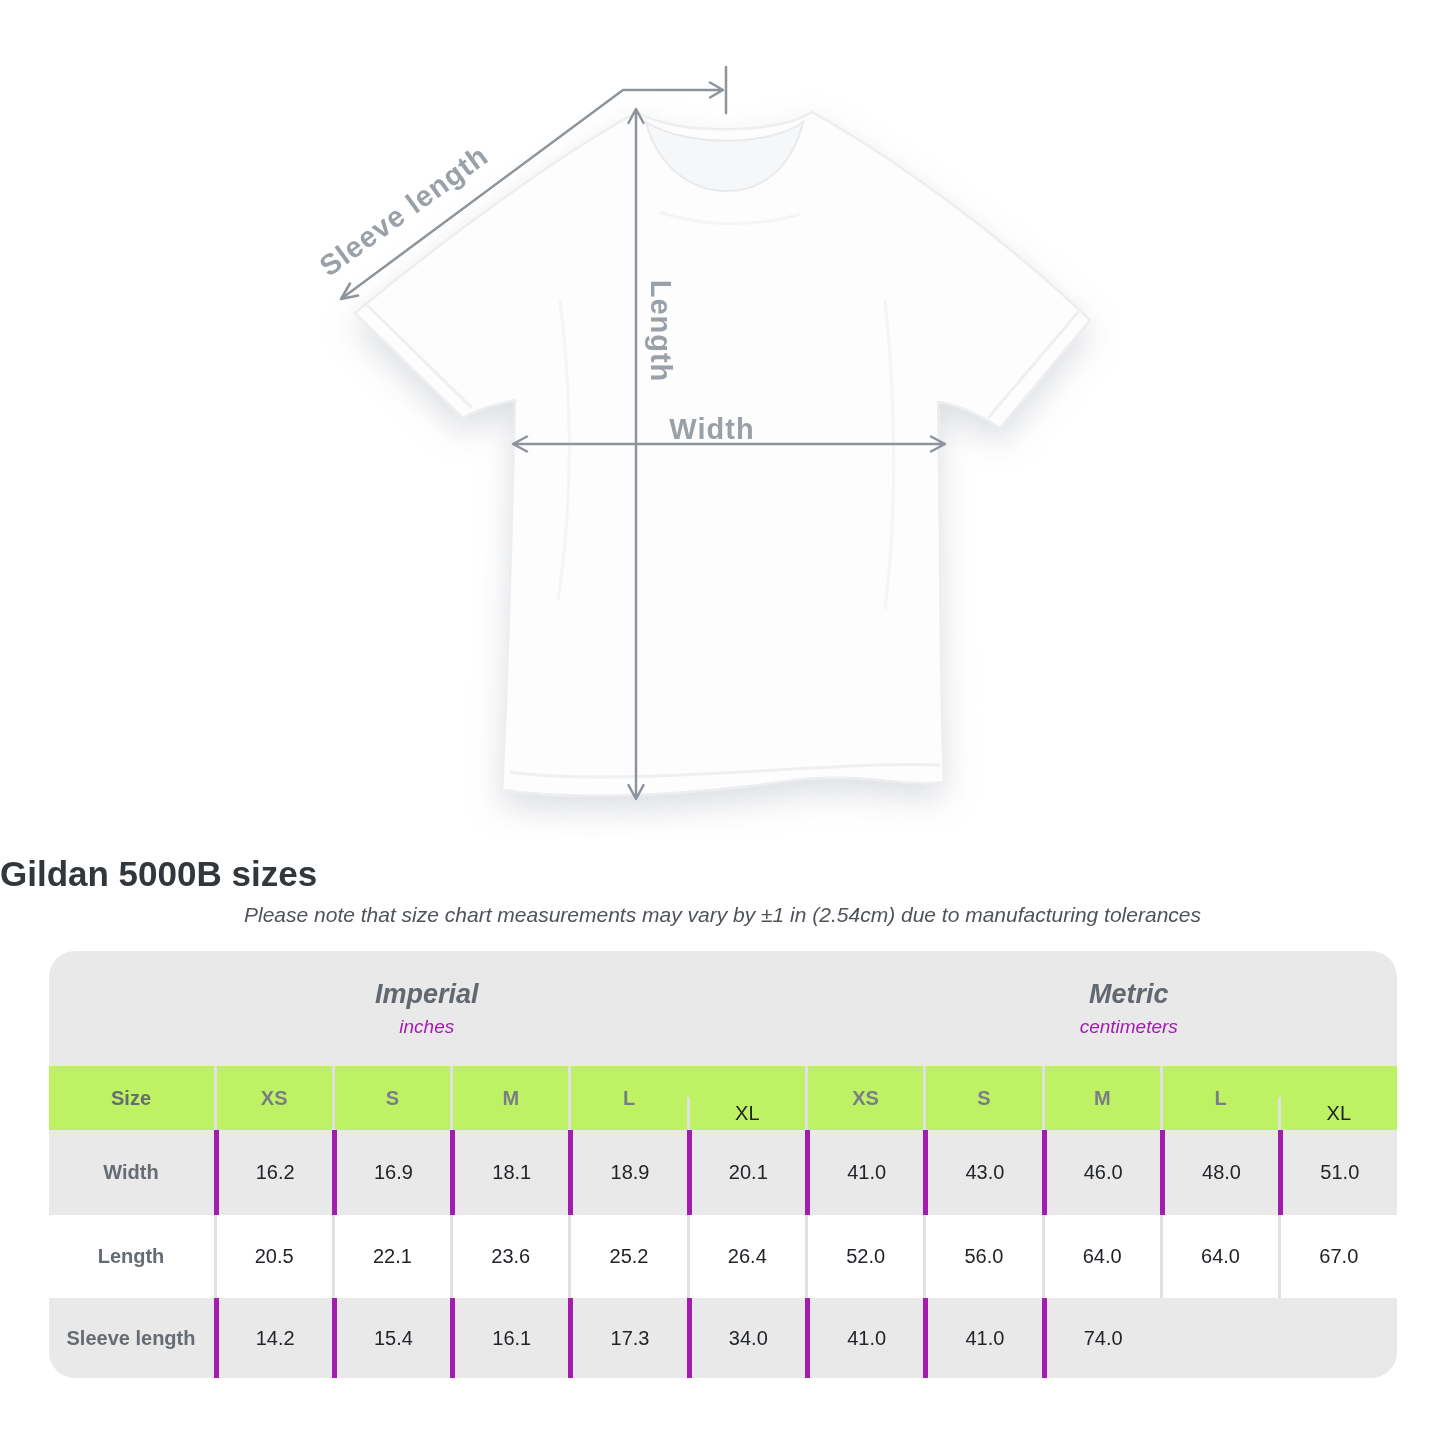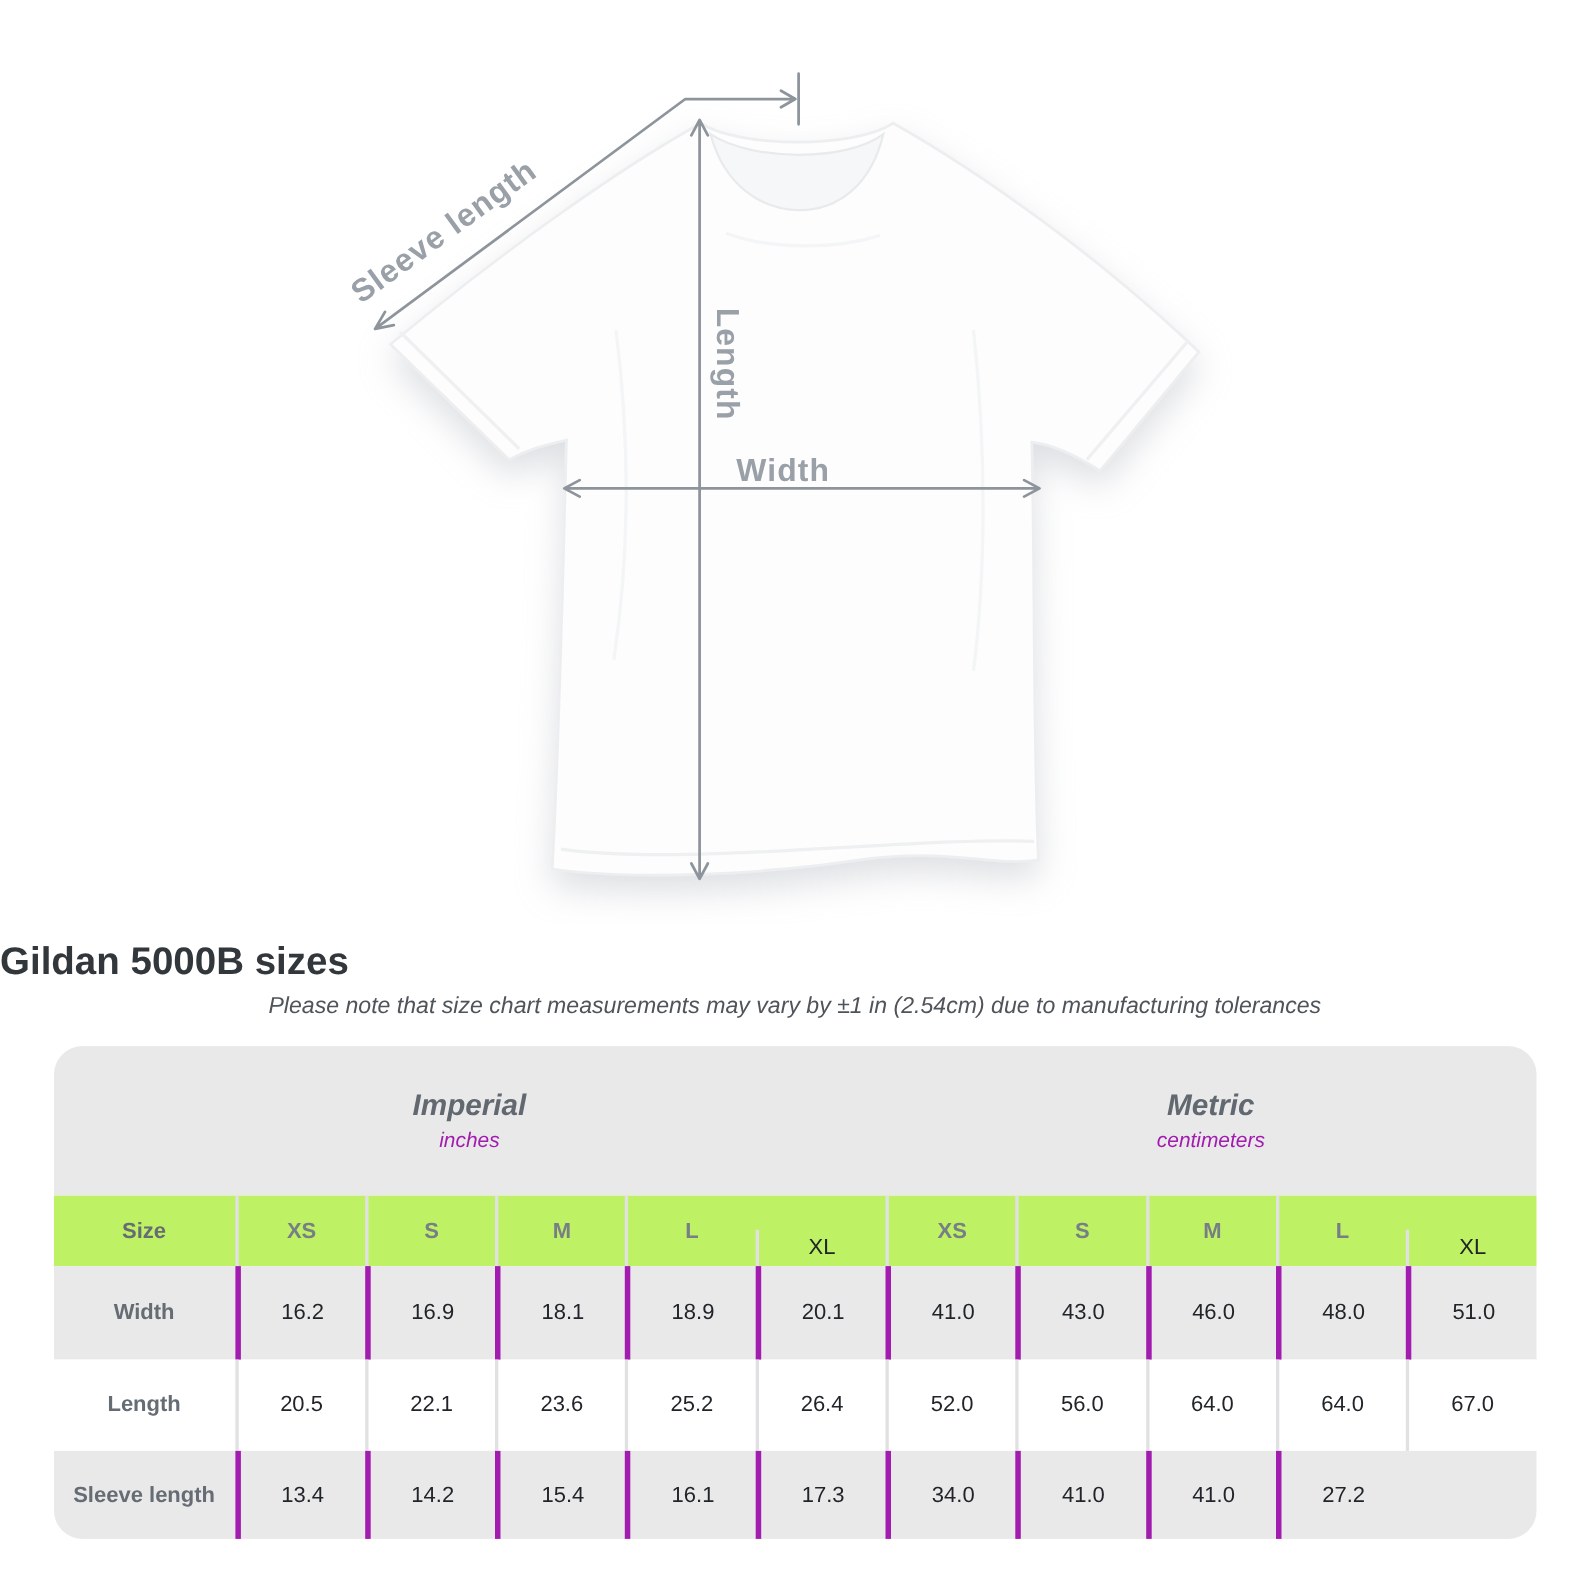--- a/index.html
+++ b/index.html
@@ -33,21 +33,21 @@
     font-size:21px; font-style:italic; color:#4f545a;
   }
 
   
   .size-table {
     width:1348px; margin:24px auto 0;
     border-radius:26px; overflow:hidden;
   }
   .thead {
     display:grid; grid-template-columns:756.5px 591.5px;
-    height:136px; background:#e9e9ea;
+    height:115px; background:#e9e9ea;gap:28px;
   }
   .thead .sec {
     display:flex; flex-direction:column;
     align-items:center; justify-content:center; gap:6px;
   }
   .sec-label { font-size:27px; font-weight:bold; font-style:italic; color:#62686f; }
   .sec-unit  { font-size:19px; font-style:italic; color:#a21caf; }
 
   .trow { display:grid; grid-template-columns:165px repeat(10,118.3px); }
   .trow .c {
@@ -176,25 +176,24 @@
       <div class="c v">26.4</div>
       <div class="c v">52.0</div>
       <div class="c v">56.0</div>
       <div class="c v">64.0</div>
       <div class="c v">64.0</div>
       <div class="c v">67.0</div>
     </div>
 
     <div class="trow row-sleeve">
       <div class="c lab">Sleeve length</div>
-      <div class="c v">13.4</div>
       <div class="c v">14.2</div>
       <div class="c v">15.4</div>
       <div class="c v">16.1</div>
       <div class="c v">17.3</div>
       <div class="c v">34.0</div>
       <div class="c v">41.0</div>
       <div class="c v">41.0</div>
-      <div class="c v">27.2</div>
+      <div class="c v">74.0</div>
     </div>
 
   </div>
 </div>
 
 </body></html>

